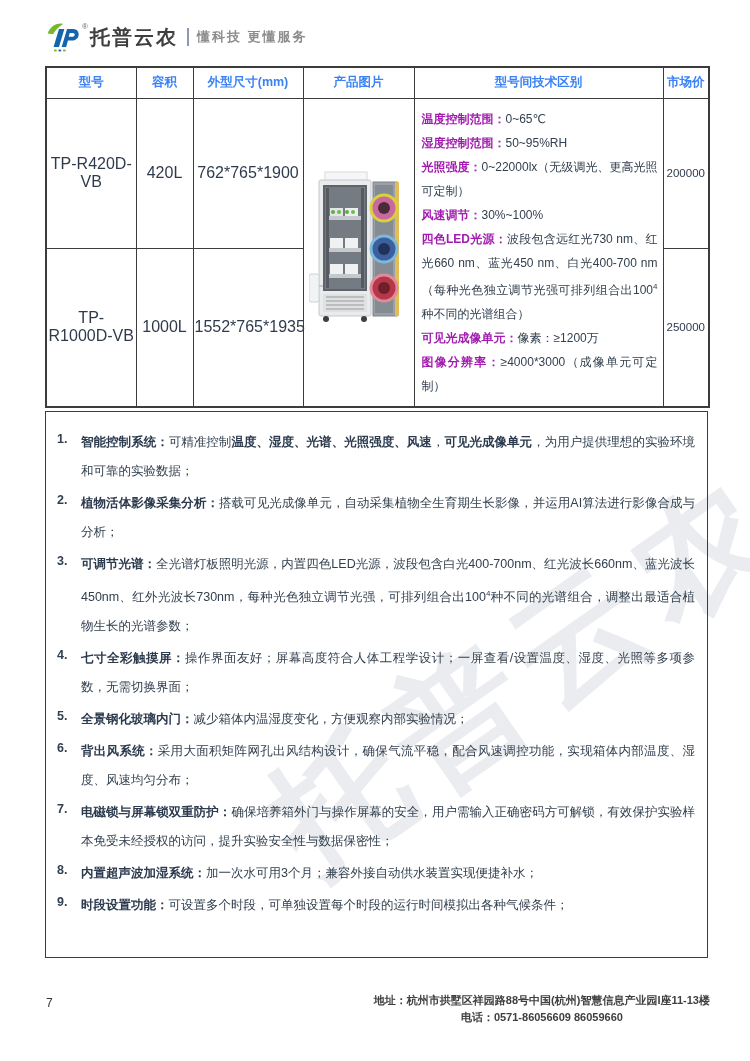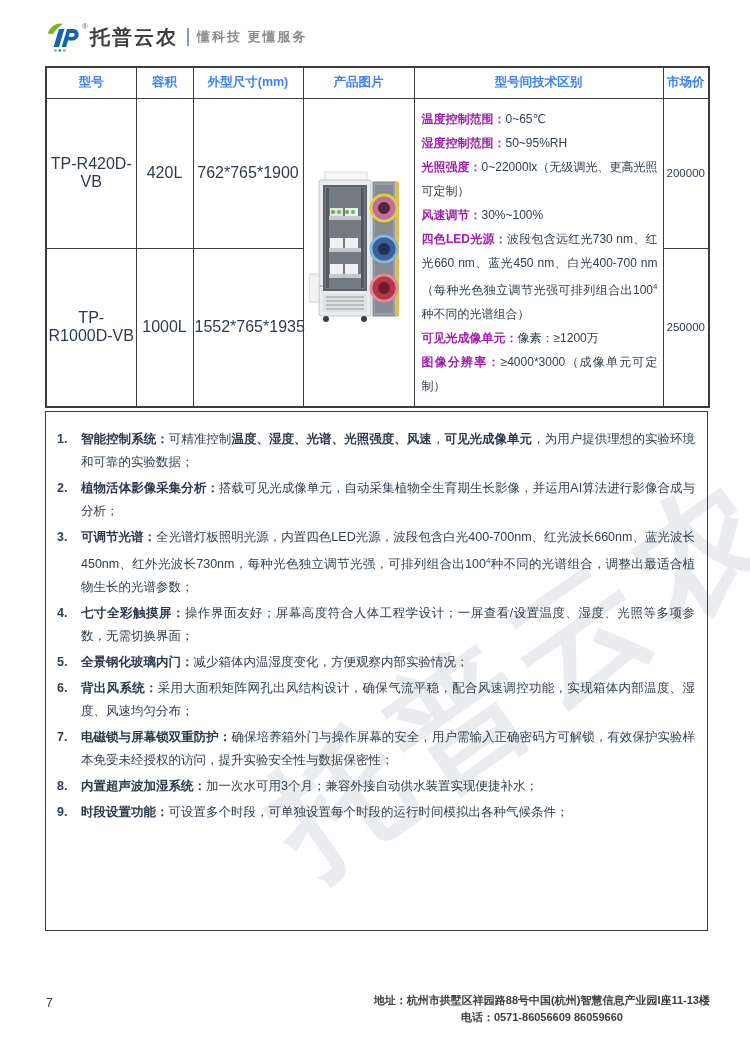--- a/index.html
+++ b/index.html
@@ -41,21 +41,21 @@
   sup { font-size: 8px; } sub { font-size: 8px; }
 
   
   .features-box {
     width: 663px; border: 1px solid #3c3c3c; margin-top: 3px;
     padding: 16px 12px 34px 9px; background: transparent; position: relative; z-index: 1;
     min-height: 520px;
   }
   .feature { display: flex; margin-bottom: 3px; }
   .feature .num { flex: 0 0 26px; font-size: 12.5px; font-weight: bold; line-height: 23px; color: #33404f; padding-left: 2px; }
-  .feature .ftext { flex: 1; font-size: 12.5px; line-height: 23px; color: #33404f; text-align: justify; }
+  .feature .ftext { flex: 1; font-size: 12.5px; line-height: 29px; color: #33404f; text-align: justify; }
   .feature .ftext b { color: #2c3a4e; }
 
   
   .watermark {
     position: absolute; left: 235px; top: 768px; z-index: 0;
     font-size: 132px; font-weight: bold; letter-spacing: 14px; white-space: nowrap;
     color: rgba(158, 168, 180, 0.22);
     transform: rotate(-35deg); transform-origin: 0 0;
     pointer-events: none; user-select: none;
   }

